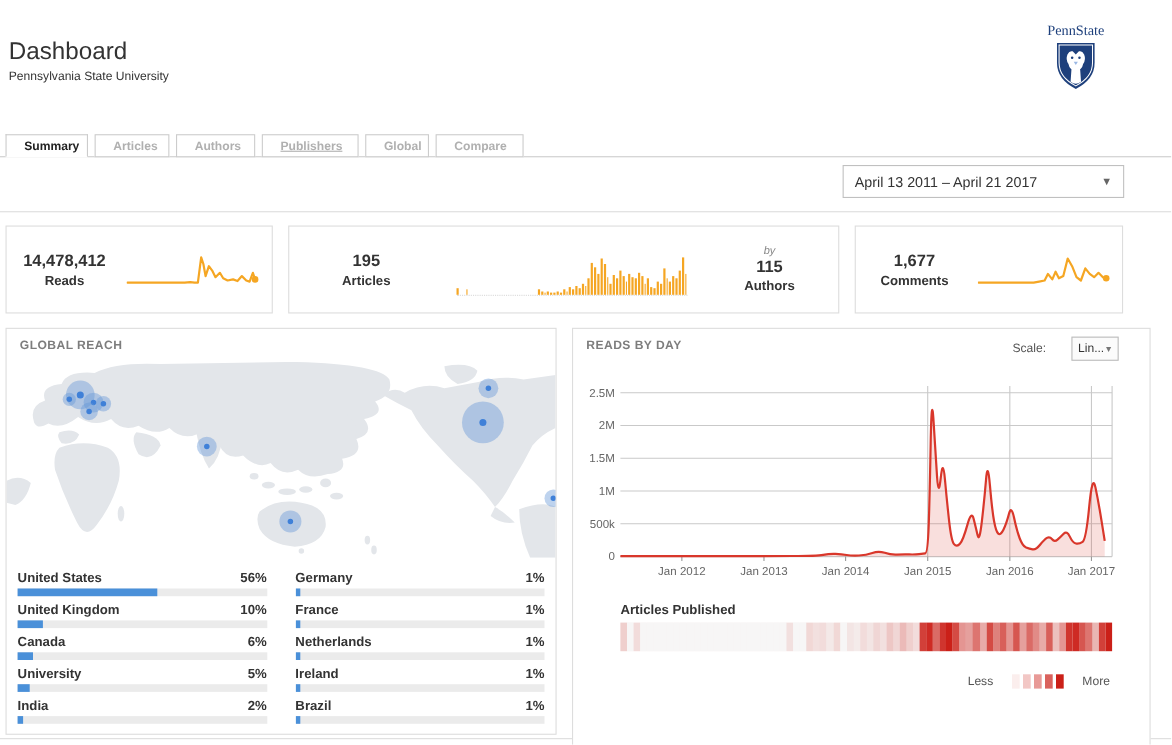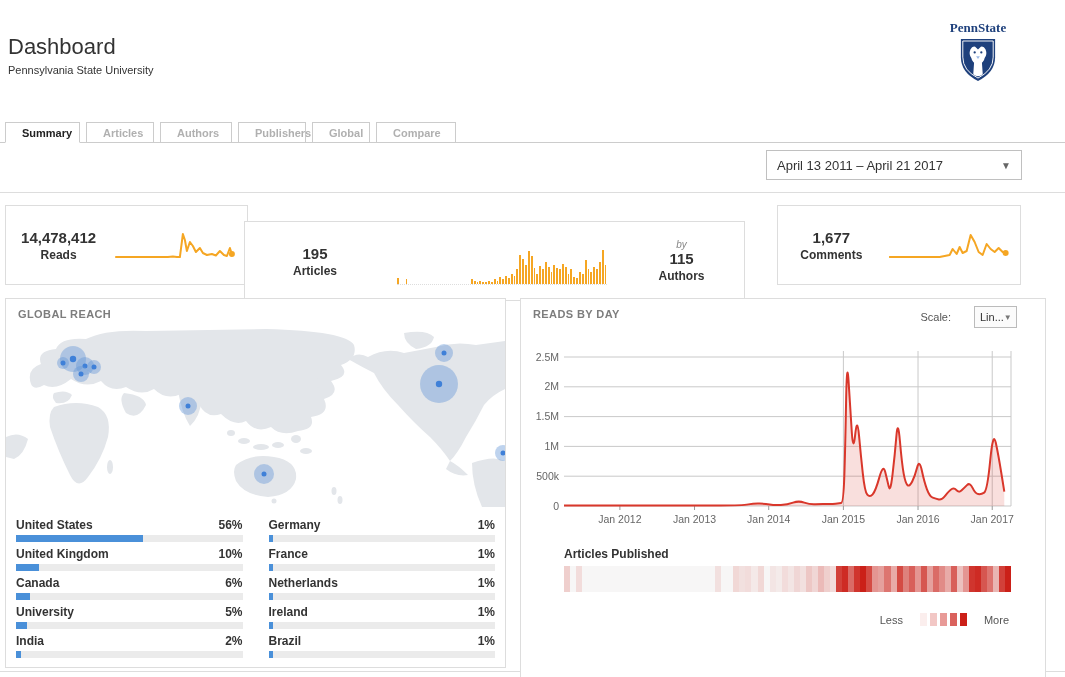--- a/index.html
+++ b/index.html
@@ -4,41 +4,41 @@
 <style>
   * { margin:0; padding:0; box-sizing:border-box; }
   html,body { background:#fff; }
   body { font-family:"Liberation Sans","DejaVu Sans",sans-serif; color:#333; }
   #page { position:relative; width:1065px; height:677px; background:#fff; overflow:hidden; }
 
   
   .page-title { position:absolute; left:8px; top:34px; font-size:22px; font-weight:400; color:#333; }
   .page-subtitle { position:absolute; left:8px; top:64px; font-size:11px; color:#333; }
   .logo { position:absolute; left:948px; top:20px; width:60px; text-align:center; }
-  .logo-text { font-family:"Liberation Serif","DejaVu Serif",serif; font-weight:700; font-size:13px; color:#1e407c; letter-spacing:0; }
+  .logo-text { font-family:"Liberation Serif","DejaVu Serif",serif; font-weight:400; font-size:13px; color:#1e407c; letter-spacing:0; }
   .logo svg { display:block; margin:2px auto 0; }
 
   
   .tabs { position:absolute; left:0; top:122px; width:1065px; height:21px; border-bottom:1px solid #ccc; padding-left:5px; display:flex; gap:6px; }
   .tab { border:1px solid #ccc; background:#fff; font-size:11px; font-weight:700; color:#b0b0b0; padding:4px 16px 0; text-align:center; height:21px; cursor:pointer; }
   .tab.active { color:#222; border-bottom-color:#fff; }
 
   
   .date-select { position:absolute; left:766px; top:150px; width:256px; height:30px; border:1px solid #c0c0c0; background:#fff; font-size:13px; color:#333; display:flex; align-items:center; padding:0 10px; cursor:pointer; }
   .date-select .caret { margin-left:auto; color:#666; font-size:10px; }
   .rule { position:absolute; left:0; width:1065px; height:0; border-top:1px solid #ddd; }
 
   
   .card { position:absolute; top:205px; height:80px; border:1px solid #ddd; background:#fff; display:flex; align-items:center; }
   .stat { text-align:center; }
   .stat .num { font-size:15px; font-weight:700; color:#333; }
   .stat .lbl { font-size:12px; font-weight:700; color:#333; margin-top:2px; }
   .stat .by { font-size:10px; font-style:italic; color:#888; }
   #card-reads { left:5px; width:243px; }
-  #card-articles { left:244px; width:501px;margin-top:16px; }
+  #card-articles { left:262px; width:501px; }
   #card-comments { left:777px; width:244px; }
   .spark { margin:0 10px 0 4px; }
   .bars { flex:1; height:34px; margin:14px 12px 0; display:flex; align-items:flex-end; gap:1px; border-bottom:1px dotted #ddd; }
   .bars i { flex:1; background:#f5a623; display:block; }
 
   
   .panel { position:absolute; border:1px solid #ddd; background:#fff; }
   #panel-map { left:5px; top:298px; width:501px; height:370px; }
   #panel-chart { left:520px; top:298px; width:526px; height:400px; }
   .panel-title { position:absolute; left:12px; top:9px; font-size:11px; font-weight:700; color:#7d7d7d; letter-spacing:.4px; }
@@ -84,21 +84,21 @@
       <circle cx="16.5" cy="15" r="1.2" fill="#1e407c"></circle>
       <circle cx="23.5" cy="15" r="1.2" fill="#1e407c"></circle>
       <path d="M18,19 h4 l-2,3 Z" fill="#9bb8e4"></path>
     </svg>
   </div>
 
   <div class="tabs" id="tabbar">
       <div class="tab active" style="width: 75px;">Summary</div>
       <div class="tab" style="width: 68px;">Articles</div>
       <div class="tab" style="width: 72px;">Authors</div>
-      <div class="tab" style="width: 68px;">Publishers</div>
+      <div class="tab" style="width: 88px; text-decoration: underline;">Publishers</div>
       <div class="tab" style="width: 58px;">Global</div>
       <div class="tab" style="width: 80px;">Compare</div>
     </div>
 
   <div class="date-select">
     <span>April 13 2011 – April 21 2017</span>
     <span class="caret">▼</span>
   </div>
   <div class="rule" style="top:192px"></div>
   <div class="rule" style="top:671px"></div>

